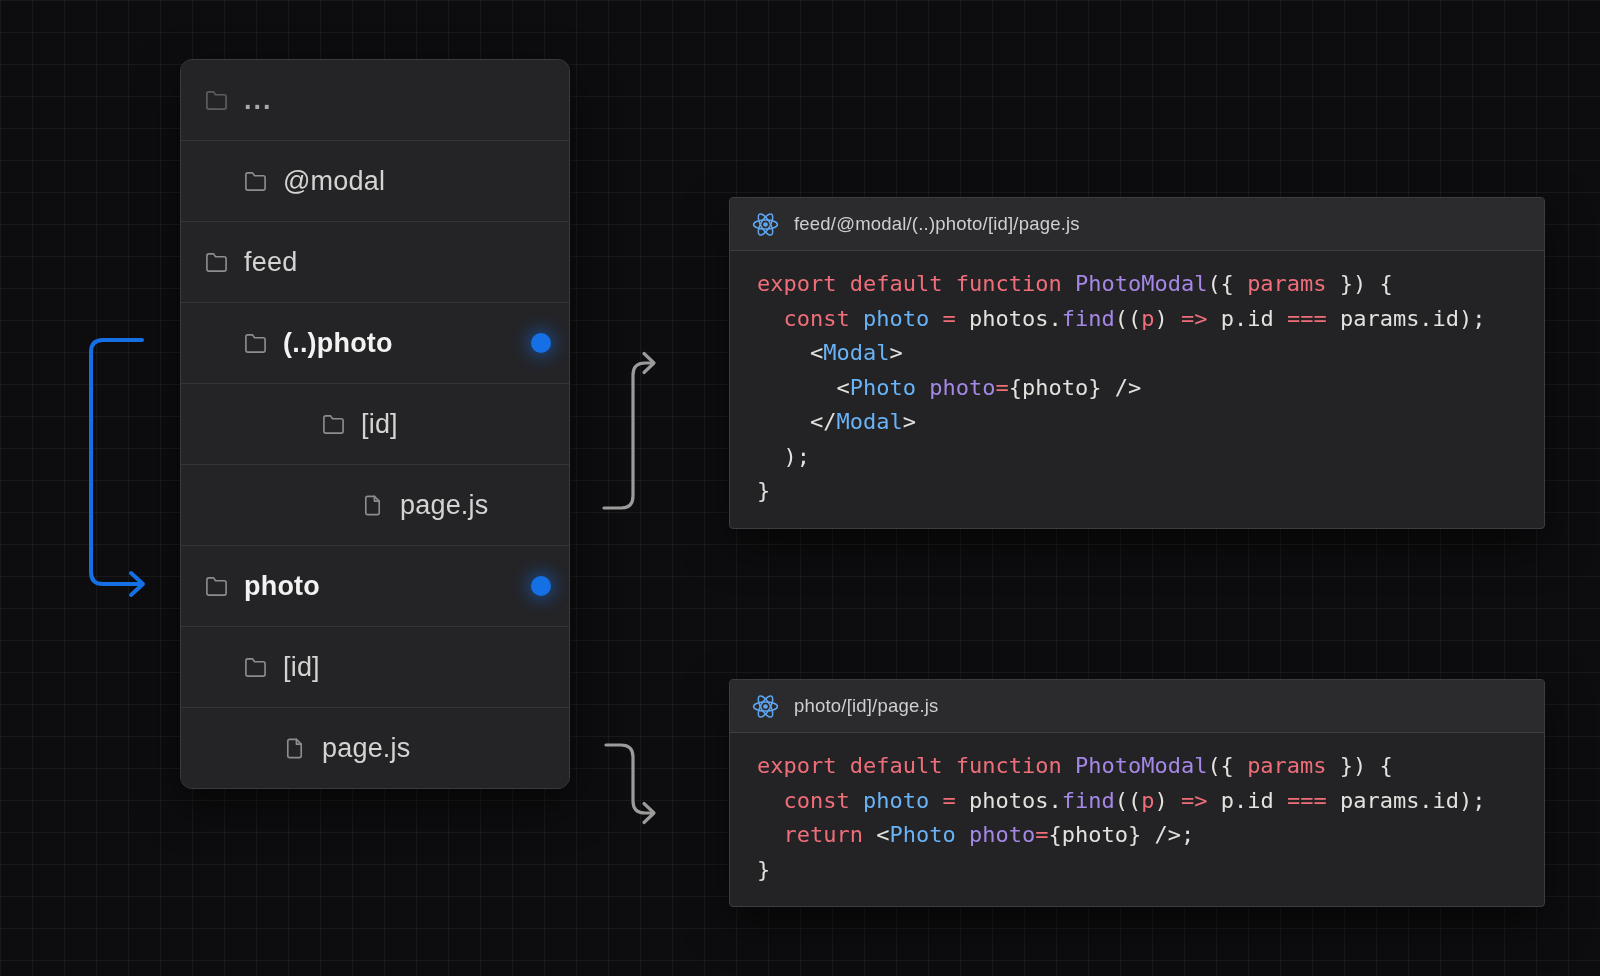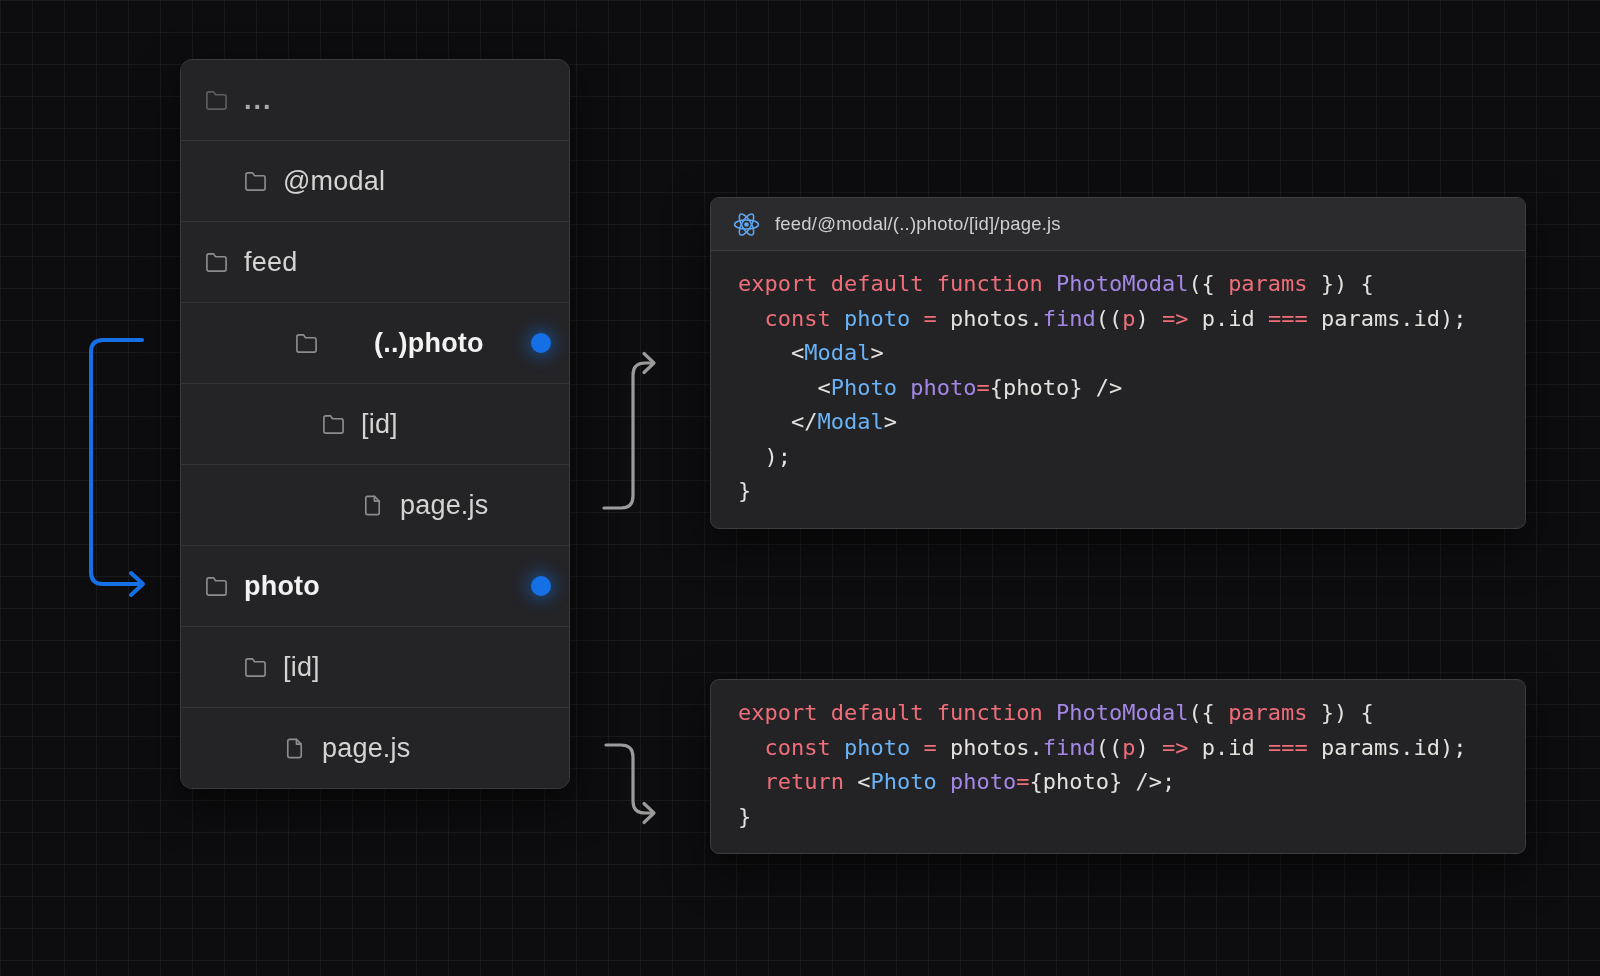--- a/index.html
+++ b/index.html
@@ -44,24 +44,24 @@
   .tree-row.dim .icon{opacity:.55;}
   .route-dot{
     position:absolute;right:18px;top:50%;
     width:20px;height:20px;border-radius:50%;
     transform:translateY(-50%);
     box-shadow:0 0 16px 4px rgba(21,112,230,.45);
   }
 
   
   .panel{
-    position:absolute;left:710px;width:814px;
+    position:absolute;left:729px;width:814px;
     background:#232326;
     border:1px solid #3d3d41;
-    border-radius:9px;
+    border-radius:4px;
     box-shadow:0 16px 44px rgba(0,0,0,.55);
     overflow:hidden;
   }
   .panel-header{
     height:52px;
     display:flex;align-items:center;gap:15px;
     padding:0 20px 0 22px;
     background:#2b2b2e;
     border-bottom:1px solid rgba(255,255,255,.09);
   }
@@ -103,21 +103,21 @@
       <span class="tree-label">@modal</span>
     </div>
     <div class="tree-row" style="padding-left: 24px;">
       <span class="icon">
         <svg viewBox="0 0 24 24" stroke="currentColor" stroke-width="1.7" fill="none" stroke-linecap="round" stroke-linejoin="round">
           <path d="M22 19a2 2 0 0 1-2 2H4a2 2 0 0 1-2-2V5a2 2 0 0 1 2-2h5l2 3h9a2 2 0 0 1 2 2z"></path>
         </svg>
       </span>
       <span class="tree-label">feed</span>
     </div>
-    <div class="tree-row bold" style="padding-left: 114px; gap: 40px;">
+    <div class="tree-row bold" style="padding-left: 63px;">
       <span class="icon">
         <svg viewBox="0 0 24 24" stroke="currentColor" stroke-width="1.7" fill="none" stroke-linecap="round" stroke-linejoin="round">
           <path d="M22 19a2 2 0 0 1-2 2H4a2 2 0 0 1-2-2V5a2 2 0 0 1 2-2h5l2 3h9a2 2 0 0 1 2 2z"></path>
         </svg>
       </span>
       <span class="tree-label">(..)photo</span>
       <span class="route-dot" style="background: rgb(21, 112, 230);"></span>
     </div>
     <div class="tree-row" style="padding-left: 141px;">
       <span class="icon">
@@ -183,20 +183,33 @@
       <div class="code-line"><span>  </span><span class="tk-k">const</span><span> </span><span class="tk-b">photo</span><span> </span><span class="tk-k">=</span><span> photos.</span><span class="tk-f">find</span><span>((</span><span class="tk-k">p</span><span>) </span><span class="tk-k">=&gt;</span><span> p.id </span><span class="tk-k">===</span><span> params.id);</span></div>
       <div class="code-line"><span>    &lt;</span><span class="tk-b">Modal</span><span>&gt;</span></div>
       <div class="code-line"><span>      &lt;</span><span class="tk-b">Photo</span><span> </span><span class="tk-f">photo</span><span class="tk-k">=</span><span>{photo} /&gt;</span></div>
       <div class="code-line"><span>    &lt;/</span><span class="tk-b">Modal</span><span>&gt;</span></div>
       <div class="code-line"><span>  );</span></div>
       <div class="code-line"><span>}</span></div>
     </div>
 </div>
 
 <div class="panel" id="panel-1" style="top: 679px;">
+  <div class="panel-header">
+    <span class="icon">
+        <svg viewBox="-12 -12 24 24" fill="none">
+          <circle r="2.1" fill="currentColor"></circle>
+          <g stroke="currentColor" stroke-width="1.35">
+            <ellipse rx="10.6" ry="4.1"></ellipse>
+            <ellipse rx="10.6" ry="4.1" transform="rotate(60)"></ellipse>
+            <ellipse rx="10.6" ry="4.1" transform="rotate(120)"></ellipse>
+          </g>
+        </svg>
+      </span>
+    <span class="panel-title">photo/[id]/page.js</span>
+  </div>
   <div class="panel-body">
       <div class="code-line"><span class="tk-k">export</span><span> </span><span class="tk-k">default</span><span> </span><span class="tk-k">function</span><span> </span><span class="tk-f">PhotoModal</span><span>({ </span><span class="tk-k">params</span><span> }) {</span></div>
       <div class="code-line"><span>  </span><span class="tk-k">const</span><span> </span><span class="tk-b">photo</span><span> </span><span class="tk-k">=</span><span> photos.</span><span class="tk-f">find</span><span>((</span><span class="tk-k">p</span><span>) </span><span class="tk-k">=&gt;</span><span> p.id </span><span class="tk-k">===</span><span> params.id);</span></div>
       <div class="code-line"><span>  </span><span class="tk-k">return</span><span> &lt;</span><span class="tk-b">Photo</span><span> </span><span class="tk-f">photo</span><span class="tk-k">=</span><span>{photo} /&gt;;</span></div>
       <div class="code-line"><span>}</span></div>
     </div>
 </div>
 
 <div class="arrows">
   <svg id="arrow-svg" width="1600" height="976" viewBox="0 0 1600 976" fill="none">

